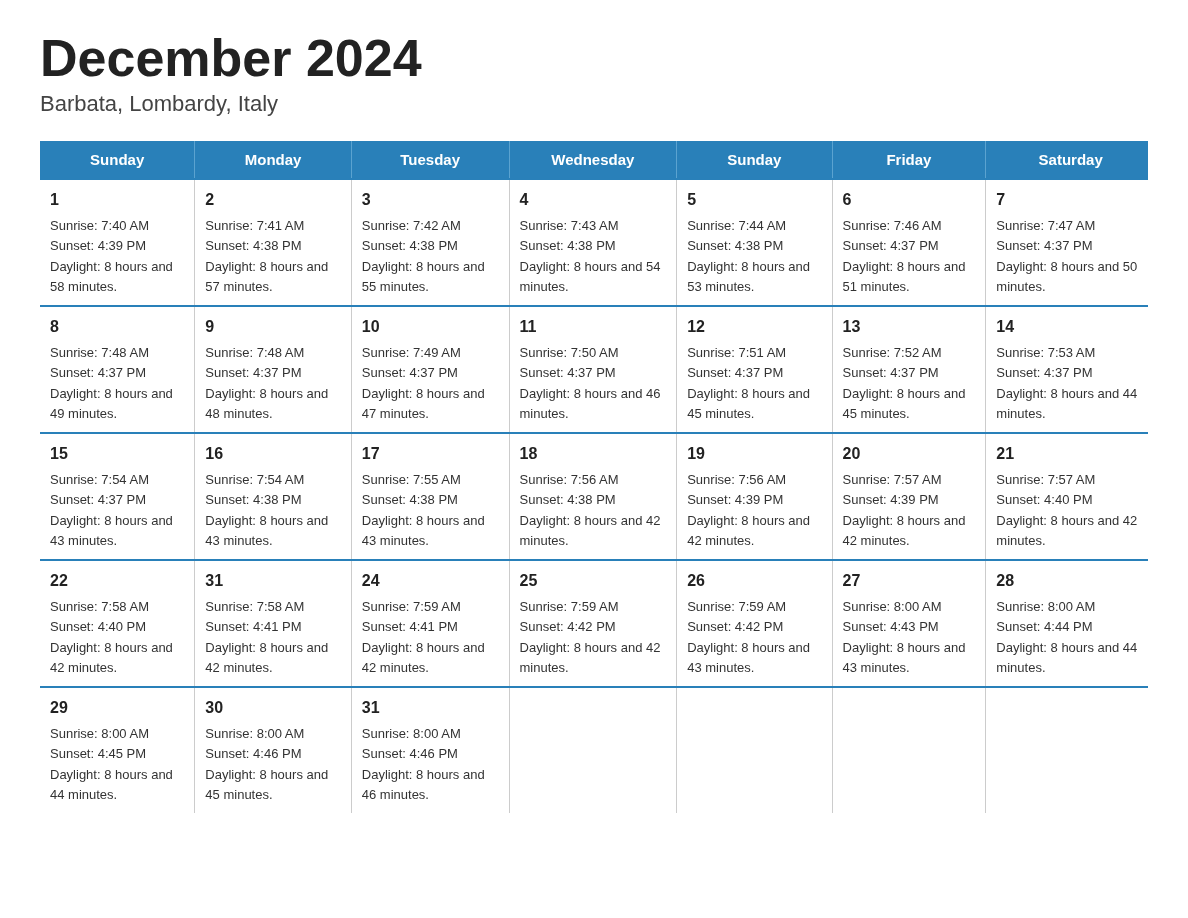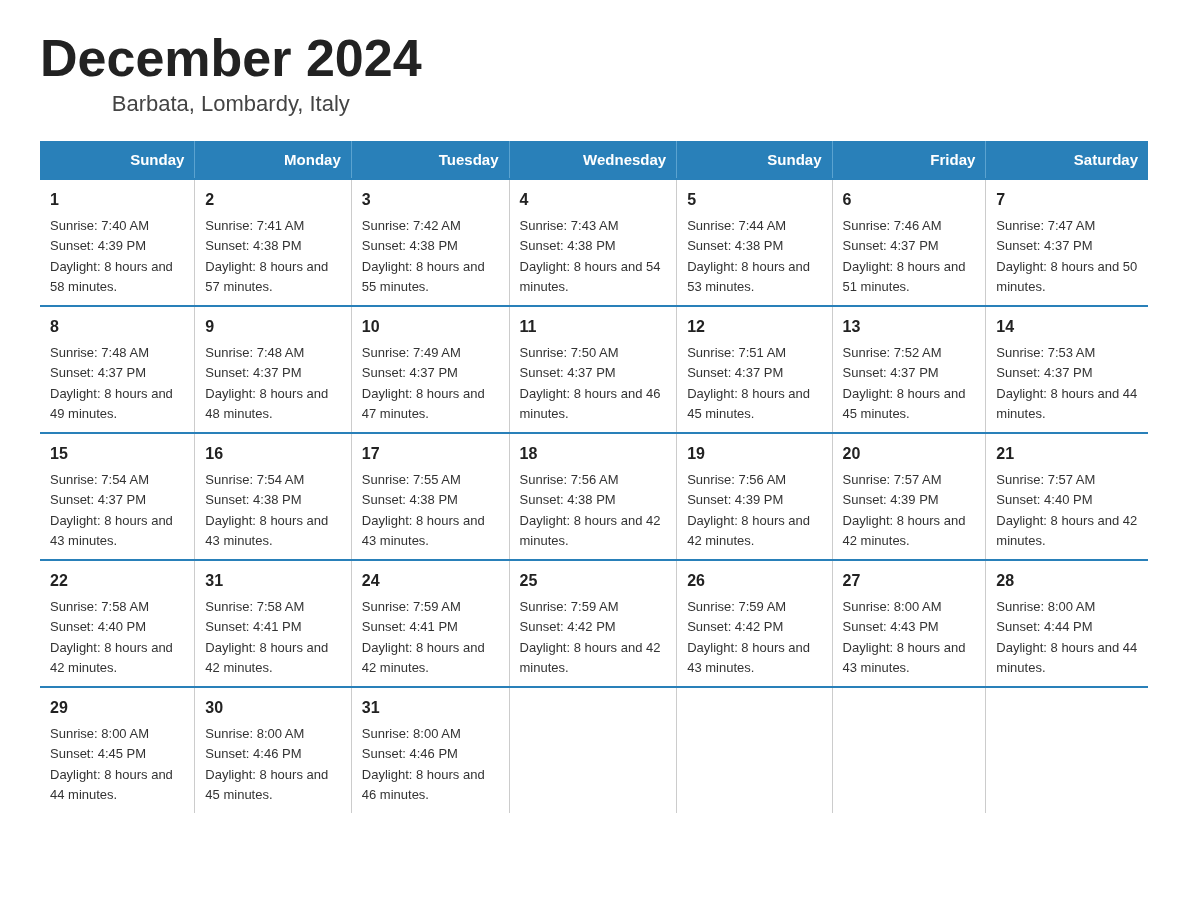--- a/index.html
+++ b/index.html
@@ -31,21 +31,21 @@
       font-size: 26px;
       font-weight: bold;
       color: #1a7abf;
       line-height: 1.1;
     }
     .logo-line1 {
       display: flex;
       align-items: center;
     }
     .title-section {
-      text-align: center;
+      text-align: left;
     }
     .title-section h1 {
       font-size: 52px;
       font-weight: bold;
       color: #222;
       line-height: 1.1;
     }
     .title-section h2 {
       font-size: 22px;
       font-weight: normal;
@@ -54,21 +54,21 @@
     }
     table {
       width: 100%;
       border-collapse: collapse;
       font-size: 13.5px;
     }
     thead tr th {
       background-color: #2980b9;
       color: #fff;
       padding: 10px 10px;
-      text-align: right;
+      text-align: center;
       font-size: 15px;
       font-weight: bold;
       border-right: 1px solid #5ba3d0;
     }
     thead tr th:last-child {
       border-right: none;
       padding-left: 17px;
     }
     tbody tr {
       border-top: 2px solid #2980b9;

